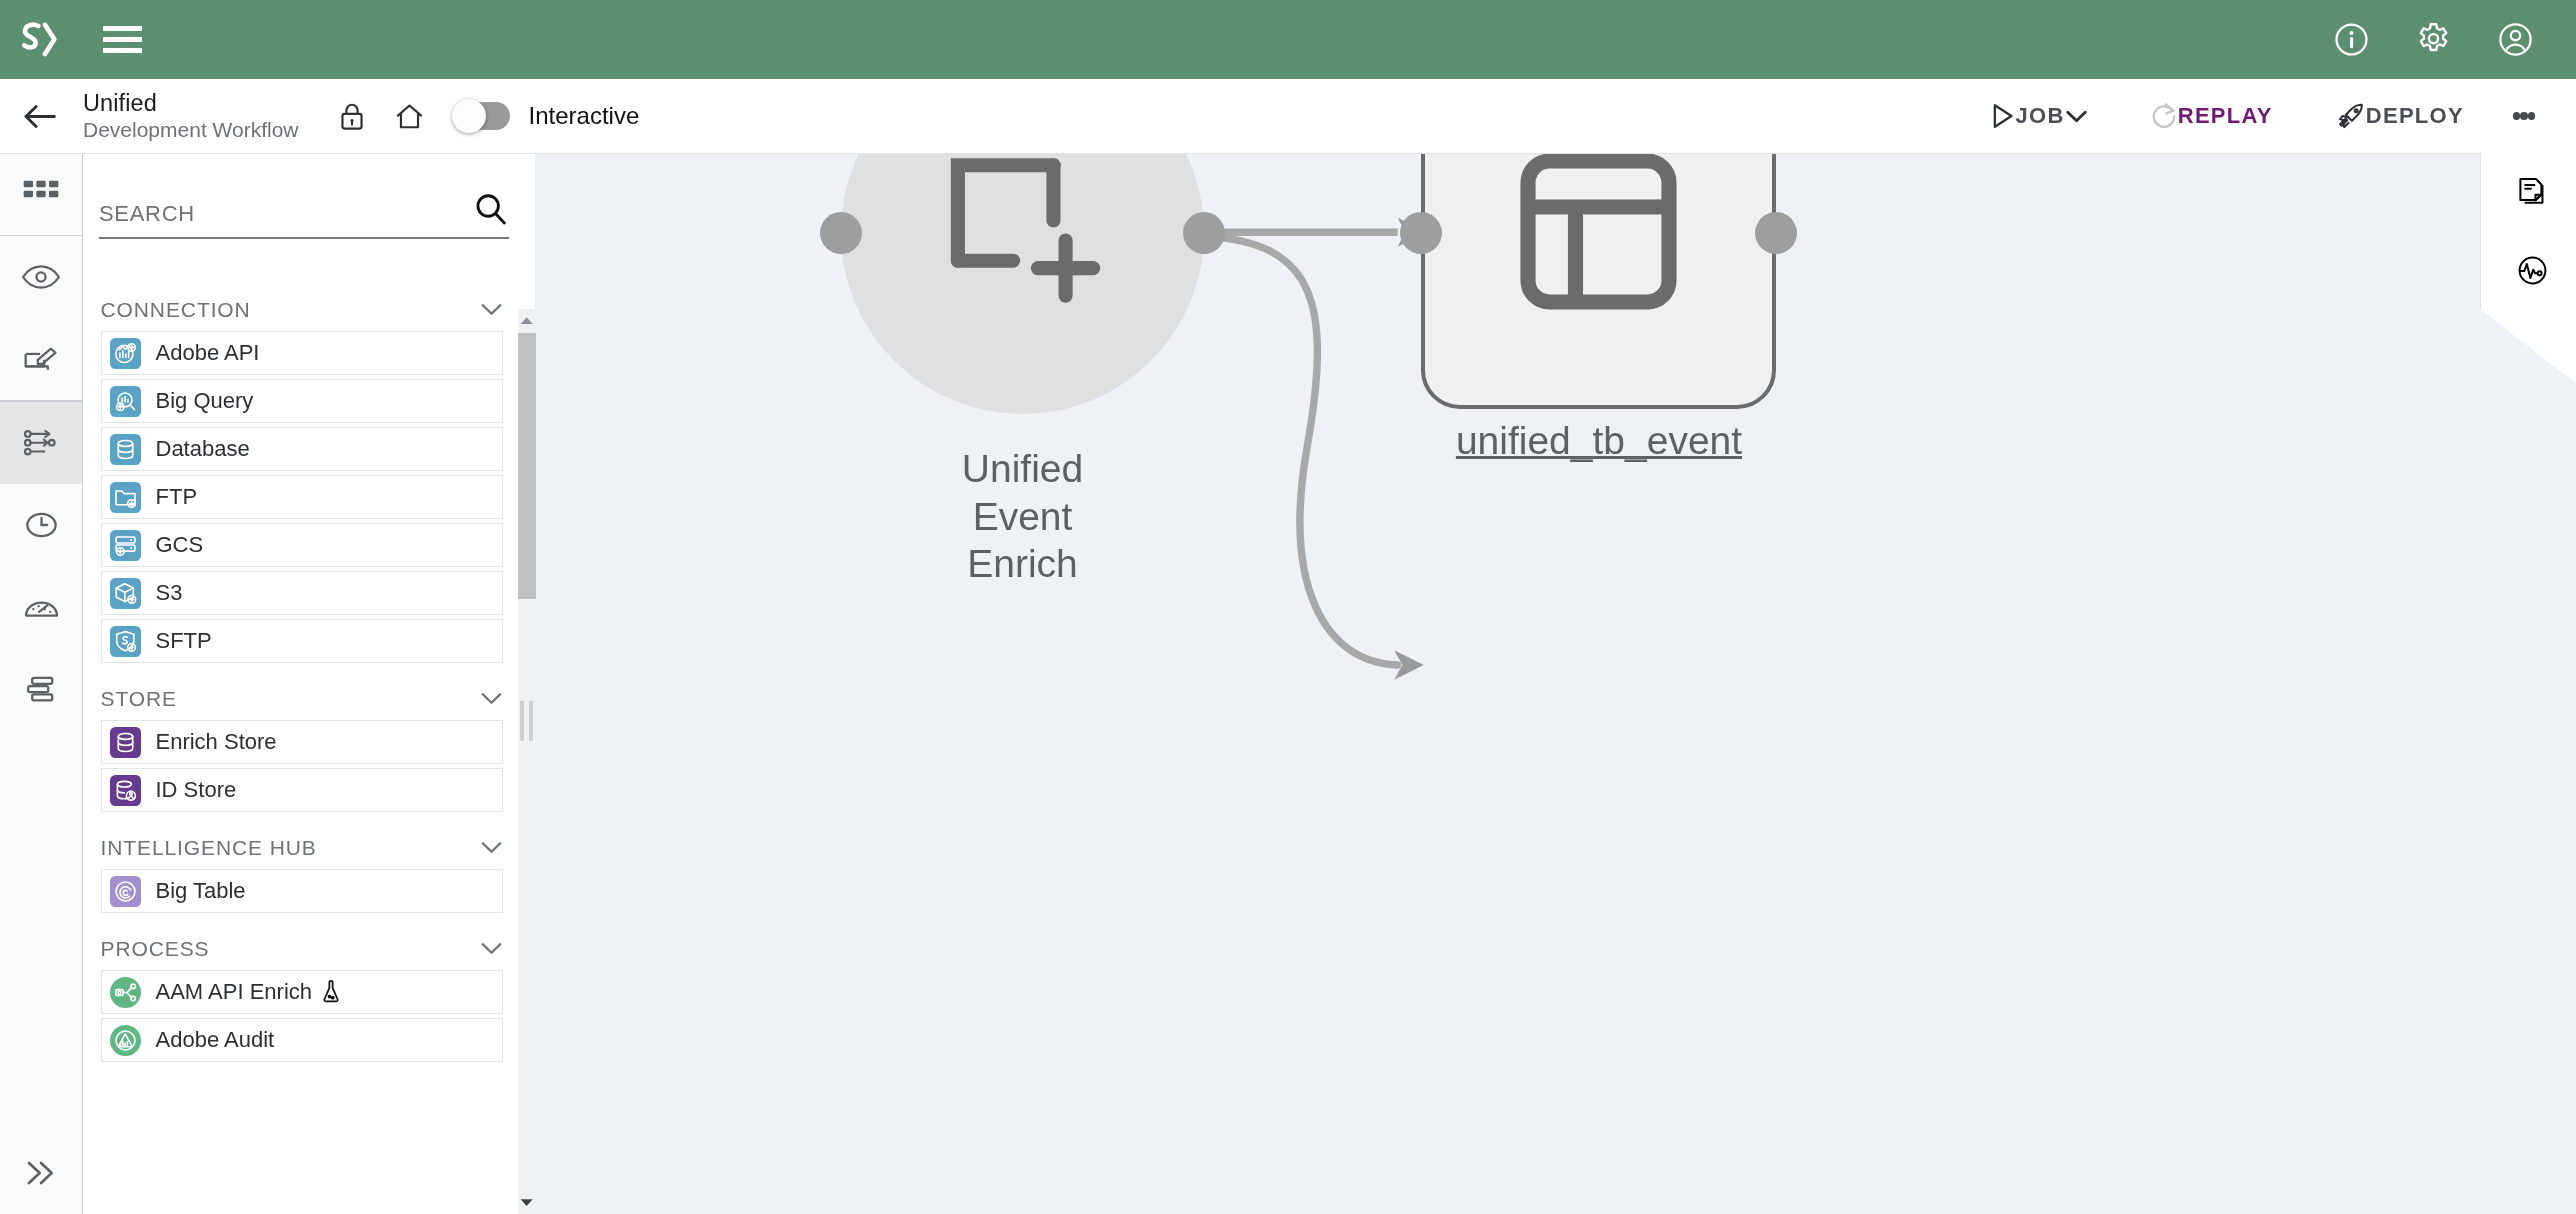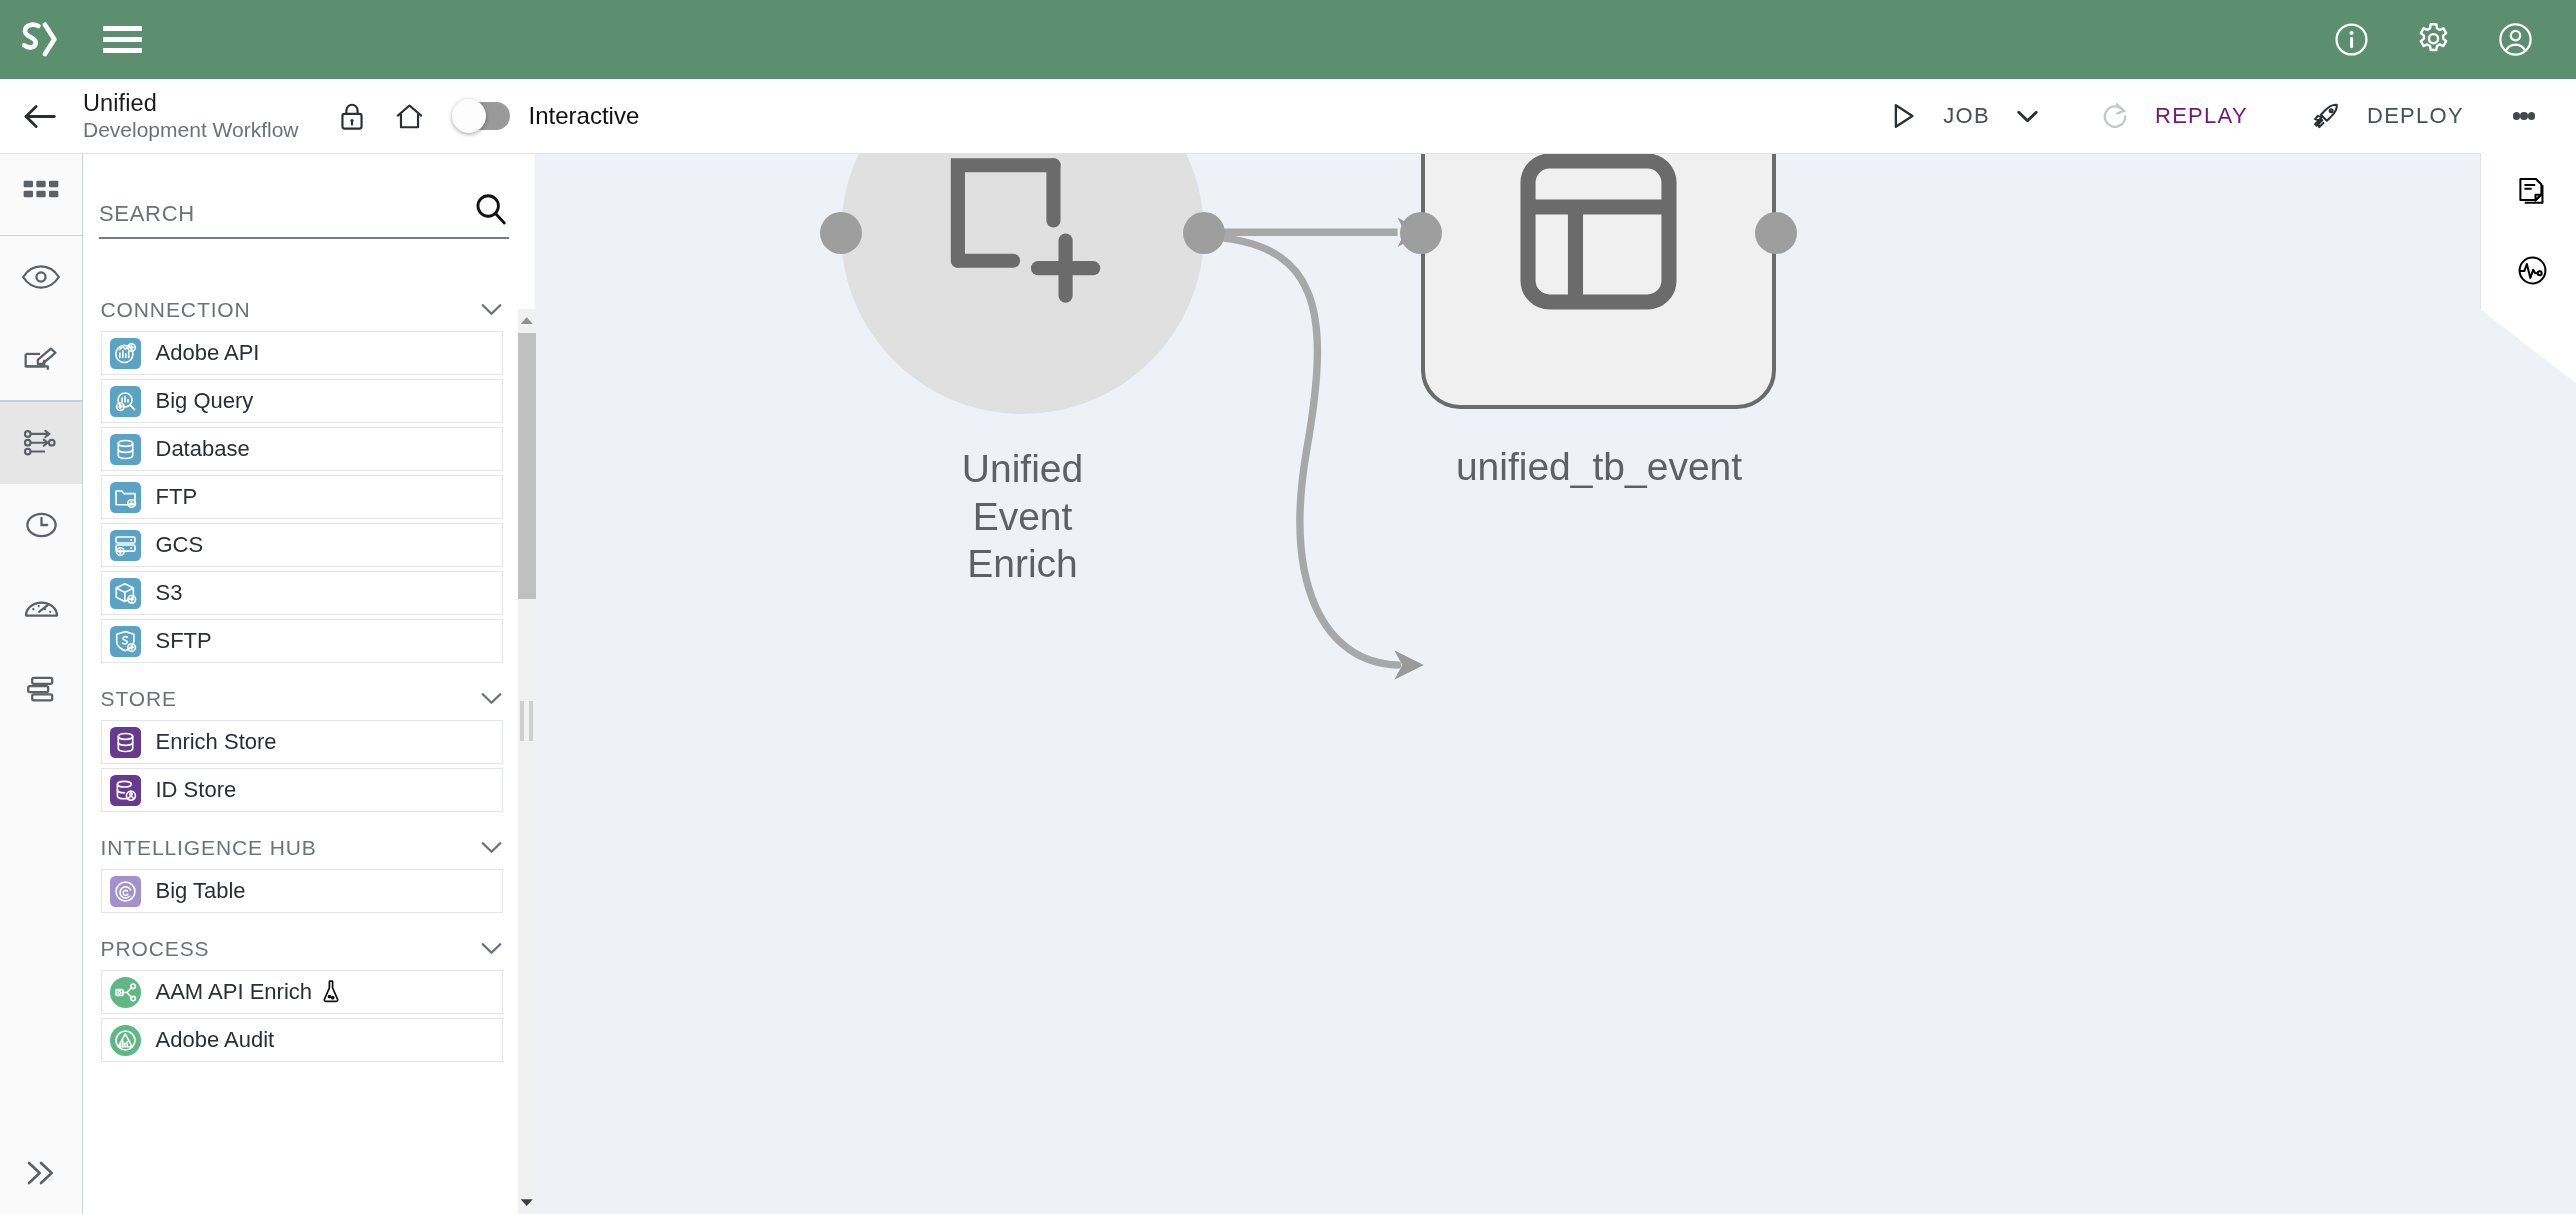--- a/index.html
+++ b/index.html
@@ -34,21 +34,21 @@
   .titlewrap{display:flex;flex-direction:column;justify-content:center;line-height:1.05;margin-left:4px;}
   .title-main{font-size:23.5px;color:#1b1b1b;font-weight:400;letter-spacing:0.1px;}
   .title-sub{font-size:21px;color:#6d7278;font-weight:400;margin-top:4px;}
   .sb-icon{width:58px;height:58px;display:flex;align-items:center;justify-content:center;cursor:pointer;}
   .toggle-wrap{display:flex;align-items:center;margin-left:19px;cursor:pointer;}
   .toggle{position:relative;width:52px;height:28px;background:#9a9a9a;border-radius:14px;}
   .toggle .knob{position:absolute;left:-5.4px;top:-2.7px;width:34px;height:34px;border-radius:50%;
      background:#fdfdfd;box-shadow:0 1.3px 4px rgba(0,0,0,.35);}
   .toggle-label{margin-left:19px;font-size:24px;color:#111;}
   .sb-right{margin-left:auto;display:flex;align-items:center;padding-right:23px;}
-  .act{display:flex;align-items:center;gap:26px;padding:0 31px;height:68px;cursor:pointer;}
+  .act{display:flex;align-items:center;gap:0;padding:0 31px;height:68px;cursor:pointer;font-weight:bold;}
   .act .lbl{font-size:22px;letter-spacing:1.3px;color:#4a4f55;}
   .act.disabled{cursor:default;}
   .act.disabled .lbl{color:#701a75;}
   .kebab{width:58px;height:73px;display:flex;align-items:center;justify-content:center;cursor:pointer;}
   .kebab i{display:block;width:7.4px;height:7.4px;border-radius:50%;background:#44494f;margin:2.7px 0;}
 
   
   .rail{
     position:absolute;left:0;top:153px;width:82px;height:1061px;
     background:#fafafa;border-right:1.3px solid #c9d0d8;z-index:5;
@@ -537,21 +537,21 @@
     <div class="node" style="left:886px;top:-99px;">
       <div class="node-box">
         <svg width="187" height="187" viewBox="0 0 26 26" fill="none" stroke="#6b6b6b" stroke-width="2.1" stroke-linejoin="round">
           <rect x="3.2" y="3.2" width="19.6" height="19.6" rx="3"></rect>
           <path d="M3.2 9.6h19.6"></path>
             <path d="M9.8 9.6v13.2"></path>
         </svg>
       </div>
       <div class="port" style="left:-21px;top:158px;"></div>
       <div class="port" style="left:334px;top:158px;"></div>
-      <div class="node-label" style="left:-161px;top:389px;width:678px;">unified_tb_event</div>
+      <div class="node-label" style="left:-161px;top:363px;width:678px;text-decoration:underline;">unified_tb_event</div>
     </div>
 
   </div>
 
   <div class="rpanel">
     <div class="sheet">
       <div class="rp-icon">
         <svg width="35" height="35" viewBox="0 0 26 26" fill="none" stroke="#000" stroke-width="1.5" stroke-linejoin="round">
           <path d="M4 3h11.6l4 4v7.2l-4.4 4.4H4z"></path>
           <path d="M15.2 14.6h4.4L15.2 19z"></path>

